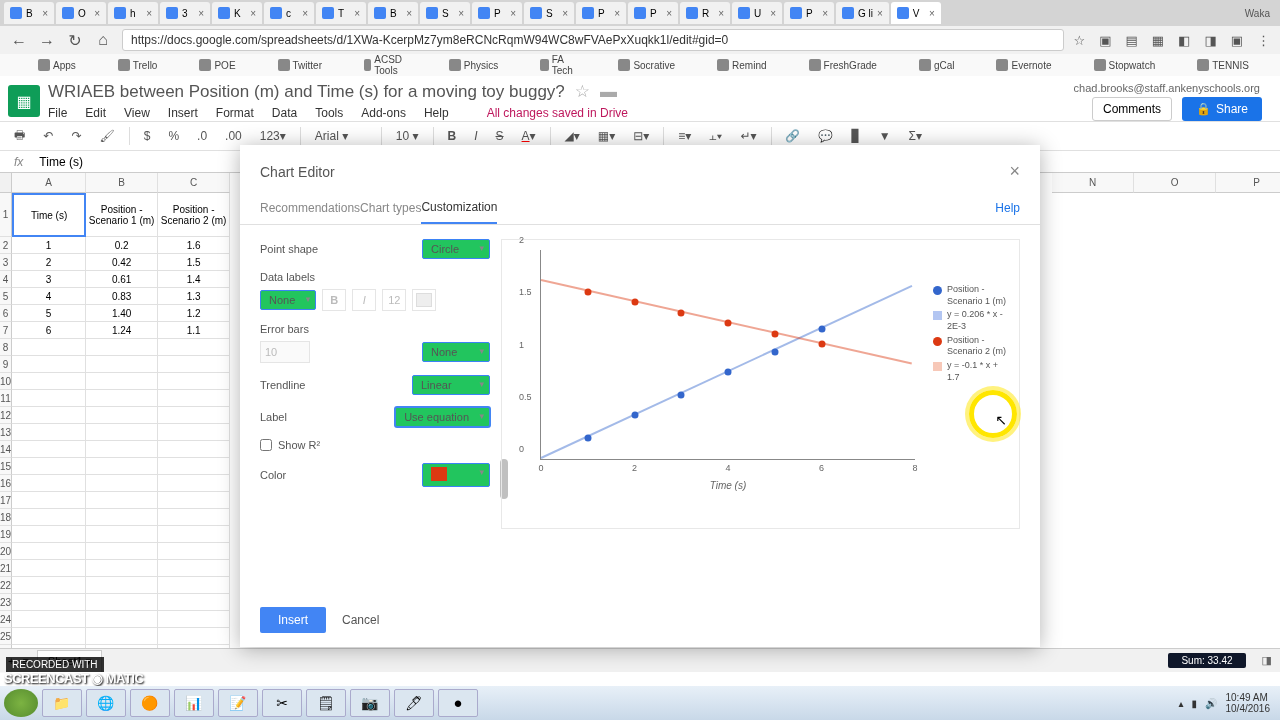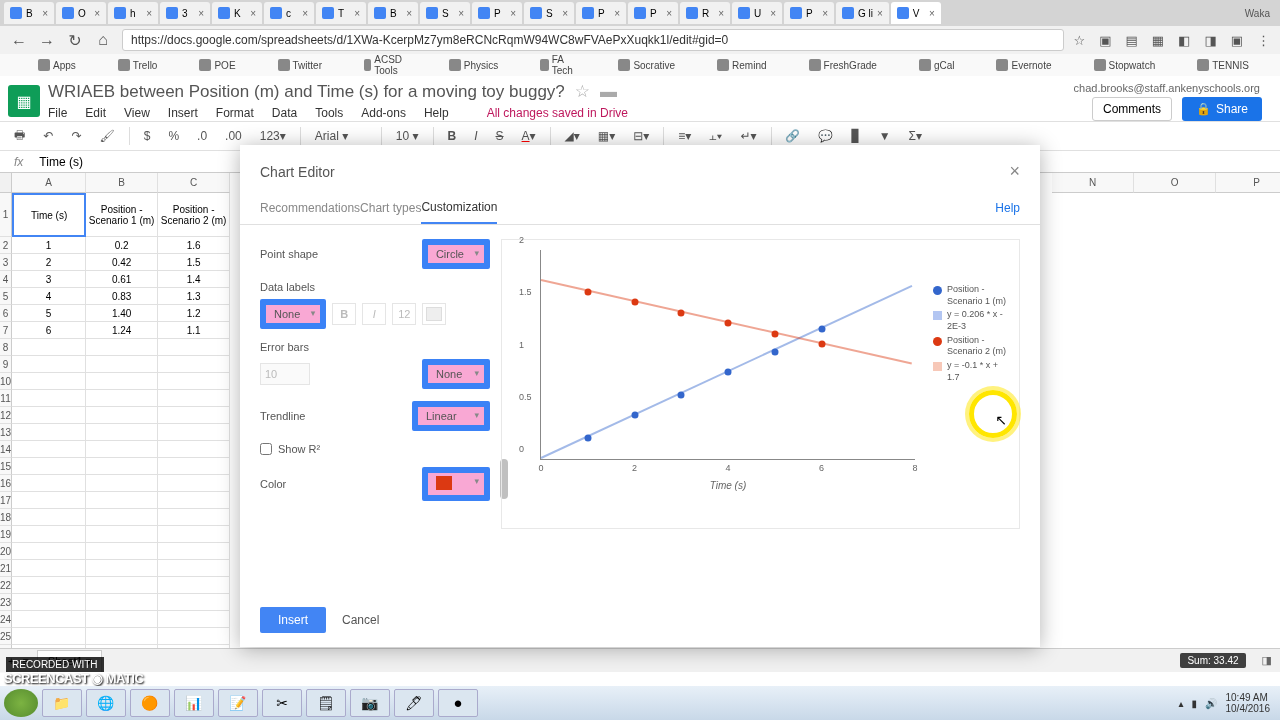--- a/index.html
+++ b/index.html
@@ -69,21 +69,21 @@
 .dialog-title { font-size: 14px; color: #555; }
 .dialog-close { font-size: 18px; color: #888; cursor: pointer; }
 .dialog-tabs { display: flex; padding: 0 20px; border-bottom: 1px solid #e0e0e0; font-size: 12px; align-items: center; }
 .dialog-tab { padding: 8px 0; color: #888; cursor: pointer; }
 .dialog-tab.active { color: #333; border-bottom: 2px solid #4285f4; font-weight: 500; }
 .dialog-help { margin-left: auto; color: #1a73e8; cursor: pointer; }
 .dialog-body { display: flex; padding: 14px 20px; gap: 11px; }
 .options-panel { width: 230px; display: flex; flex-direction: column; gap: 12px; font-size: 11px; color: #555; position: relative; }
 .opt-row { display: flex; align-items: center; justify-content: space-between; }
 .opt-label { }
-.opt-select { border: 6px solid #3b82f6; padding: 3px 20px 3px 8px; font-size: 11px; background: #f9a8d4; position: relative; min-width: 68px; border-radius: 2px; }
+.opt-select { border: 1px solid #3b82f6; padding: 3px 20px 3px 8px; font-size: 11px; background: #22c55e; position: relative; min-width: 68px; border-radius: 2px; }
 .opt-select::after { content: '▾'; position: absolute; right: 5px; font-size: 9px; color: #888; }
 .opt-select.highlighted { border-color: #4285f4; box-shadow: 0 0 0 1px #4285f4; }
 .opt-inline-controls { display: flex; gap: 6px; align-items: center; }
 .mini-btn { border: 1px solid #e5e5e5; width: 24px; height: 22px; display: flex; align-items: center; justify-content: center; color: #bbb; font-size: 11px; }
 .mini-input { border: 1px solid #e5e5e5; width: 50px; height: 22px; padding: 0 4px; font-size: 11px; color: #bbb; }
 .color-swatch { width: 16px; height: 14px; display: inline-block; }
 .checkbox-row { display: flex; align-items: center; gap: 6px; }
 .checkbox-row input { width: 12px; height: 12px; }
 .scroll-thumb { position: absolute; right: -18px; top: 220px; width: 8px; height: 40px; background: #c0c0c0; border-radius: 4px; }
 .dialog-footer { position: absolute; bottom: 14px; left: 20px; display: flex; gap: 16px; align-items: center; }
@@ -109,21 +109,21 @@
 .legend-marker.blue { background: #3366cc; }
 .legend-marker.red { background: #dc3912; }
 .legend-marker.sq-blue { background: #b3c6f2; border-radius: 0; }
 .legend-marker.sq-red { background: #f7c8b8; border-radius: 0; }
 .highlight-circle { position: absolute; width: 48px; height: 48px; border: 5px solid #ffe600; border-radius: 50%; right: 2px; top: 150px; box-shadow: 0 0 0 4px rgba(255,230,0,0.5); pointer-events: none; }
 .cursor-arrow { position: absolute; right: 12px; top: 172px; font-size: 14px; color: #000; }
 
 
 .sheet-tabs { position: absolute; bottom: 48px; left: 0; right: 0; height: 24px; border-top: 1px solid #ccc; display: flex; align-items: center; padding: 0 8px; gap: 8px; font-size: 11px; background: #f1f1f1; }
 .sheet-tab { background: #fff; padding: 4px 10px; border: 1px solid #ccc; border-bottom: none; cursor: pointer; }
-.sum-badge { margin-left: auto; background: #404040; color: #fff; padding: 2px 7px; font-size: 10px; border-radius: 2px; }
+.sum-badge { margin-left: auto; background: #0f172a; color: #fff; padding: 2px 13px; font-size: 10px; border-radius: 2px; }
 .watermark { position: absolute; bottom: 48px; left: 6px; font-size: 10px; color: #fff; background: rgba(0,0,0,0.8); padding: 2px 6px; }
 .som-logo { position: absolute; bottom: 34px; left: 4px; font-size: 13px; font-weight: bold; color: #fff; text-shadow: 1px 1px 2px #000; letter-spacing: -0.5px; }
 .taskbar { position: absolute; bottom: 0; left: 0; right: 0; height: 34px; background: linear-gradient(#e8f0f8, #c8d8e8); display: flex; align-items: center; padding: 0 4px; gap: 4px; }
 .start-btn { width: 34px; height: 28px; background: radial-gradient(circle, #7cb342, #558b2f); border-radius: 50%; cursor: pointer; }
 .task-icon { width: 40px; height: 28px; background: #dbe6f0; border: 1px solid #aac; border-radius: 2px; cursor: pointer; display:flex;align-items:center;justify-content:center;font-size:14px;}
 .tray { margin-left: auto; display: flex; align-items: center; gap: 8px; font-size: 10px; color: #333; padding-right: 6px; }
 .tray-time { text-align: left; line-height: 1.1; }
 </style>
 </head>
 <body>
@@ -549,20 +549,24 @@
         <div class="opt-inline-controls">
           <input class="mini-input" disabled="" value="10" style="">
           <span style="flex:1"></span>
           <span class="opt-select">None</span>
         </div>
       </div>
       <div class="opt-row">
         <span class="opt-label">Trendline</span>
         <span class="opt-select" style="min-width:78px">Linear</span>
       </div>
+      <div class="opt-row">
+        <span class="opt-label">Label</span>
+        <span class="opt-select highlighted" style="min-width:78px">Use equation</span>
+      </div>
       <div class="checkbox-row">
         <input type="checkbox" style="">
         <span>Show R²</span>
       </div>
       <div class="opt-row">
         <span class="opt-label">Color</span>
         <span class="opt-select"><span class="color-swatch" style="background:#dc3912"></span></span>
       </div>
       <div class="scroll-thumb"></div>
     </div>

